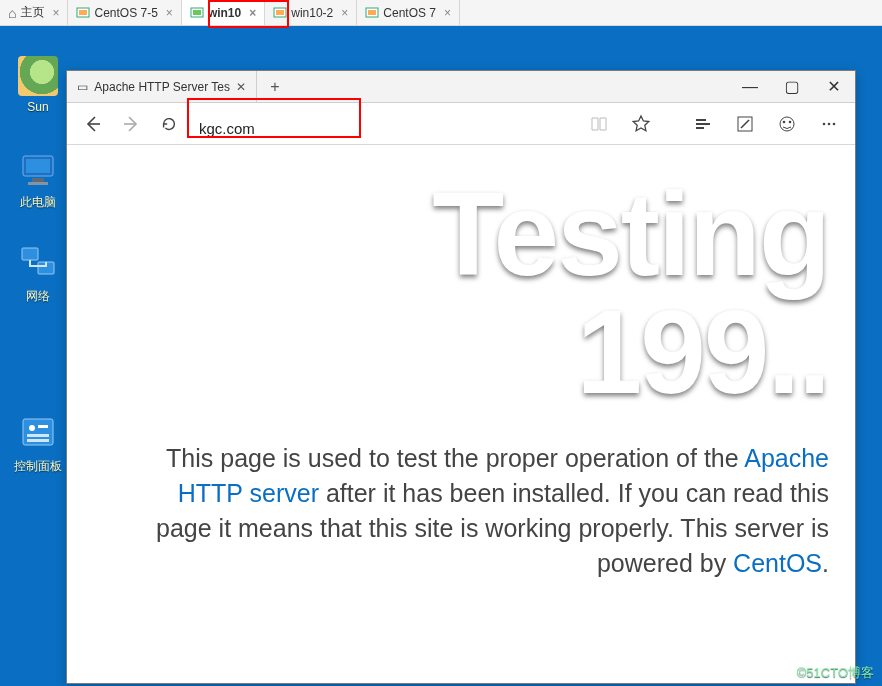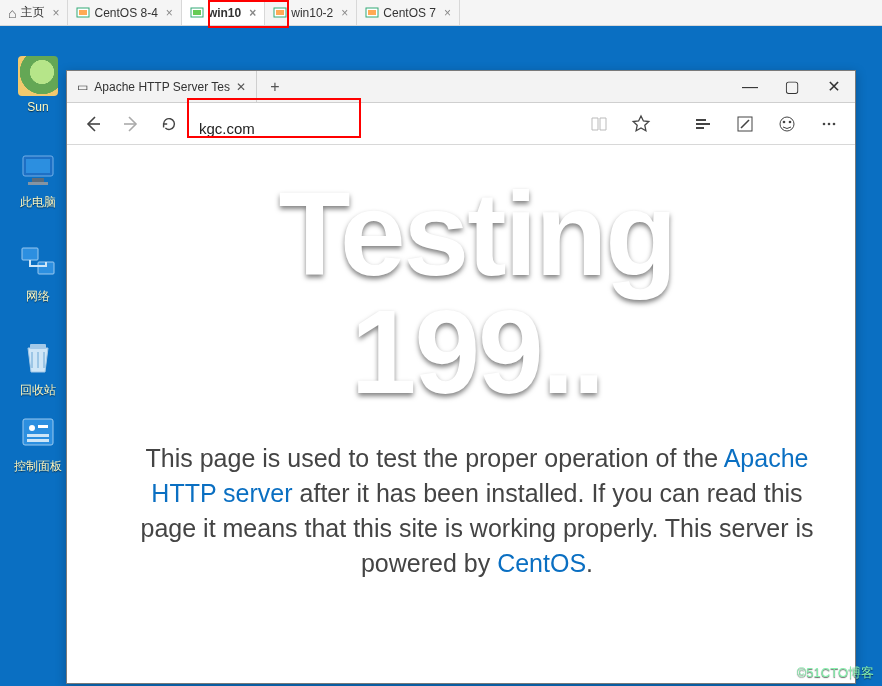--- a/index.html
+++ b/index.html
@@ -30,21 +30,21 @@
   .win-controls { margin-left: auto; display: flex; }
   .win-btn { width: 42px; display: flex; align-items: center; justify-content: center; color: #333; }
 
   .toolbar { display: flex; align-items: center; height: 42px; padding: 0 8px; gap: 2px; border-bottom: 1px solid #d8d8d8; }
   .tb-btn { width: 36px; height: 36px; display: flex; align-items: center; justify-content: center; color: #555; cursor: pointer; }
   .addr { flex: 1; height: 30px; border: none; outline: none; font-size: 15px; color: #222; padding: 0 6px; background: transparent; margin-top: 9px; }
   .addr-wrap { flex: 1; display: flex; align-items: center; margin: 0 4px 0 4px; position: relative; }
   .redbox-addr { position: absolute; left: -6px; top: -6px; width: 174px; height: 40px; border: 2px solid red; pointer-events: none; }
   .tool-right { display: flex; gap: 6px; align-items: center; }
 
-  .page { flex: 1; overflow: auto; background: #fff; text-align: center; padding: 30px 26px 20px; margin-left: 32px; }
+  .page { flex: 1; overflow: auto; background: #fff; text-align: right; padding: 30px 26px 20px; margin-left: 32px; }
   .heading { font-family: "Neo Sans", "Segoe UI", sans-serif; font-weight: 700; color: #fff; font-size: 118px; line-height: 1.0; text-shadow: 0 3px 5px rgba(5,5,5,0.5); letter-spacing: -2px; }
   .lede { font-size: 25px; color: #444; margin-top: 30px; line-height: 1.4; }
   .lede a { color: #0a6fc2; text-decoration: none; }
 
   .watermark { position: absolute; right: 8px; bottom: 4px; color: #86efac; font-size: 13px; text-shadow: 0 1px 1px rgba(0,0,0,.6); }
 </style>
 </head>
 <body>
 
 <div class="vm-tabs">
@@ -53,21 +53,21 @@
     <span>主页</span>
     <span class="vm-tab-close">×</span>
   </div>
   <div class="vm-tab">
     <span class="vm-icon">
       <svg viewBox="0 0 14 14">
           <rect x="1" y="2" width="12" height="9" fill="#fff" stroke="#3a7" stroke-width="1"></rect>
           <rect x="3" y="4" width="8" height="5" fill="#fa5"></rect>
         </svg>
     </span>
-    <span>CentOS 8-4</span>
+    <span>CentOS 7-5</span>
     <span class="vm-tab-close">×</span>
   </div>
   <div class="vm-tab active">
     <span class="vm-icon">
       <svg viewBox="0 0 14 14">
           <rect x="1" y="2" width="12" height="9" fill="#fff" stroke="#3a7" stroke-width="1"></rect>
           <rect x="3" y="4" width="8" height="5" fill="#6c5"></rect>
         </svg>
     </span>
     <span>win10</span>
@@ -114,30 +114,20 @@
   </div>
   <div class="desk-icon" style="top:218px">
     <div class="ico net-ico">
       <svg viewBox="0 0 40 40">
           <rect x="4" y="4" width="16" height="12" rx="1" fill="#2c8fe0" stroke="#9ac9ef"></rect>
           <rect x="20" y="18" width="16" height="12" rx="1" fill="#2c8fe0" stroke="#9ac9ef"></rect>
           <path d="M12 16 v6 h16 v-4" stroke="#cfe6f7" stroke-width="2" fill="none"></path>
         </svg>
     </div>
     <div>网络</div>
-  </div>
-  <div class="desk-icon" style="top:312px">
-    <div class="ico bin-ico">
-      <svg viewBox="0 0 40 40">
-          <path d="M10 10 h20 l-3 24 h-14 z" fill="#cfe6f7" stroke="#a3c9e8"></path>
-          <path d="M14 14 v16 M20 14 v16 M26 14 v16" stroke="#6aa6d4"></path>
-          <rect x="12" y="6" width="16" height="5" rx="1" fill="#a3c9e8"></rect>
-        </svg>
-    </div>
-    <div>回收站</div>
   </div>
   <div class="desk-icon" style="top:388px">
     <div class="ico cpl-ico">
       <svg viewBox="0 0 40 40">
           <rect x="5" y="5" width="30" height="26" rx="2" fill="#2c8fe0" stroke="#9ac9ef"></rect>
           <circle cx="14" cy="14" r="3" fill="#fff"></circle>
           <rect x="20" y="11" width="10" height="3" fill="#fff"></rect>
           <rect x="9" y="20" width="22" height="3" fill="#cfe6f7"></rect>
           <rect x="9" y="25" width="22" height="3" fill="#cfe6f7"></rect>
         </svg>

